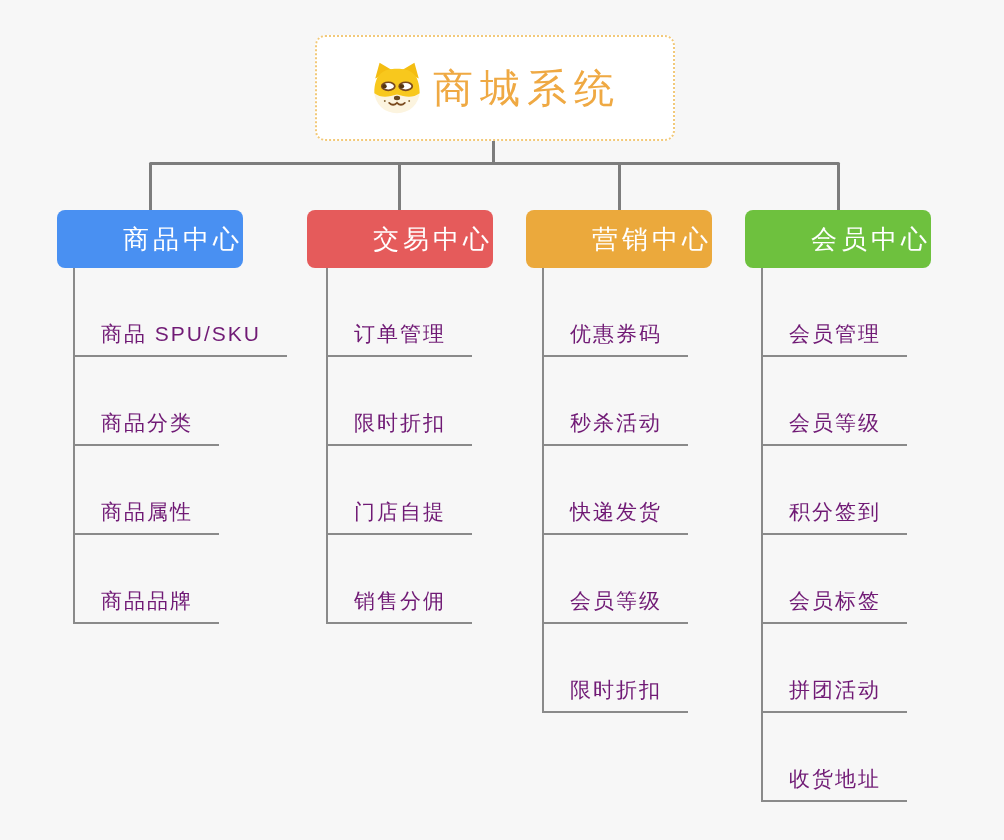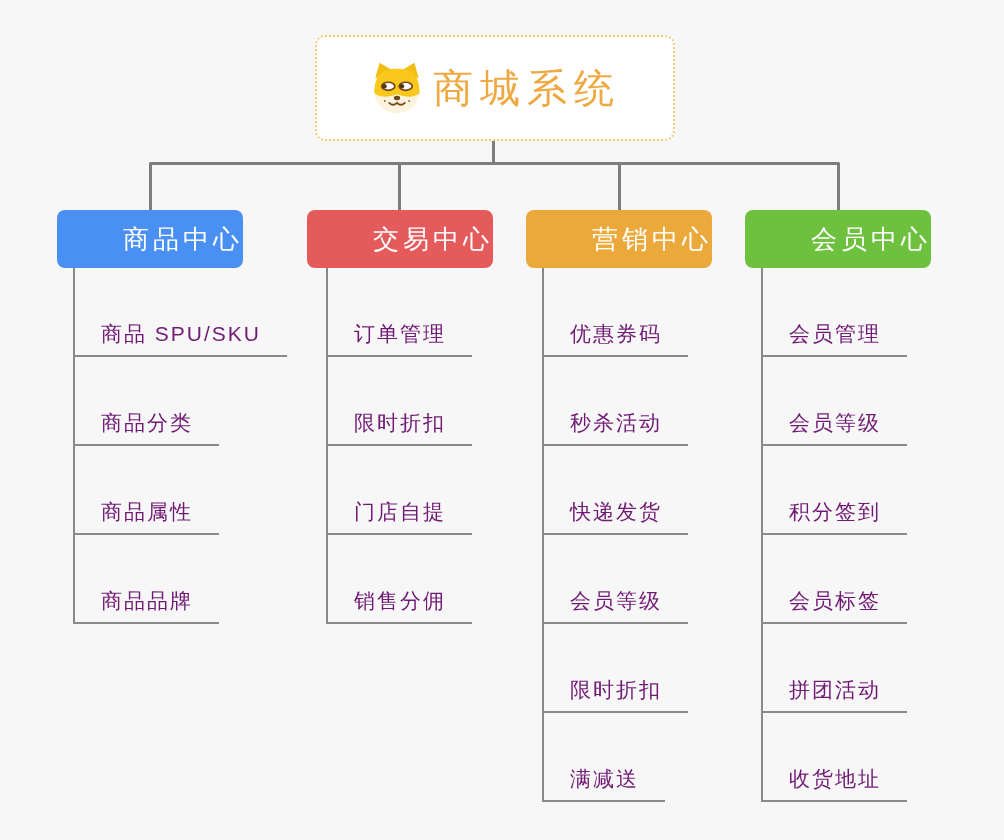--- a/index.html
+++ b/index.html
@@ -160,23 +160,20 @@
     </div>
 
     <div class="leaf">
       <span class="leaf-inner">会员等级</span>
     </div>
 
     <div class="leaf">
       <span class="leaf-inner">限时折扣</span>
     </div>
 
-    <div class="leaf">
-      <span class="leaf-inner">满减送</span>
-    </div>
   </div>
     </div>
 
     <div class="branch-wrap">
       <div class="branch-box" style="left: 745px; background: rgb(110, 193, 62);">
         <span class="branch-label">会员中心</span>
       </div>
       <div class="branch-col" style="left: 761px;">
     <div class="leaf">
       <span class="leaf-inner">会员管理</span>

